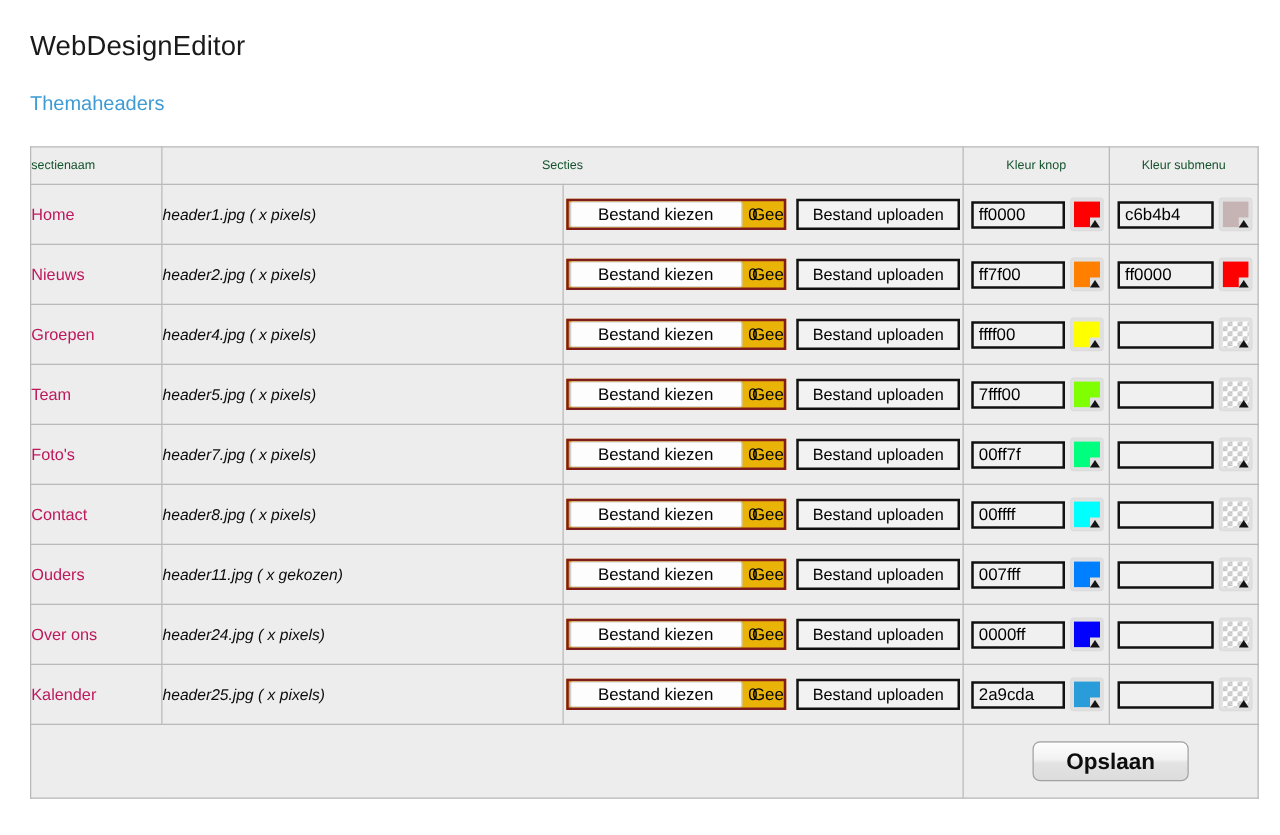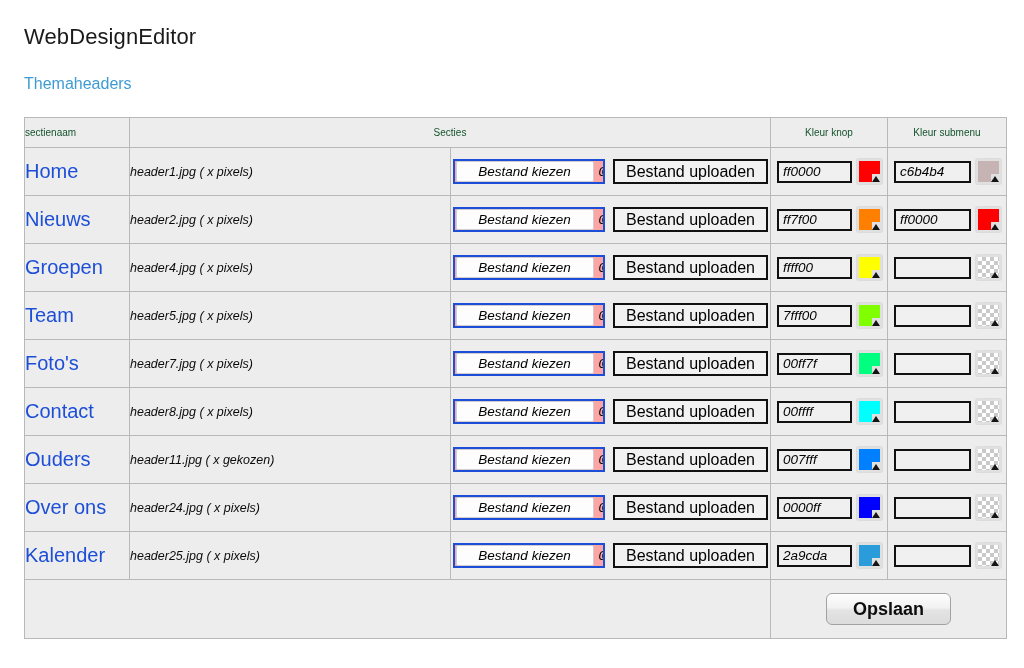--- a/index.html
+++ b/index.html
@@ -69,63 +69,61 @@
   th.hdr-sectienaam {
     text-align: left;
     padding-left: 9px;
     width: 104px;
   }
   th.hdr-secties { width: 640px; }
   th.hdr-knop    { width: 116px; }
   th.hdr-sub     { width: 118px; }
 
   td.c-name {
-    font-size: 20px;
+    font-size: 13px;
     padding: 0 0 0 9px;
     height: 47px;
-    color: #1d4ed8;
+    color: #be185d;
   }
   td.c-file {
     font-size: 12.5px;
     font-style: italic;
     font-weight: normal;
     padding: 14px 6px 4px 6px;
     height: 47px;
     color: #0b0b0b;
     white-space: nowrap;
     vertical-align: bottom;
   }
   td.c-upl {
     padding: 0 4px;
     height: 47px;
   }
   td.c-col {
     padding: 0;
     height: 47px;
-    font-style: italic;
   }
 
   
   .upl-row {
     display: flex;
     align-items: center;
     gap: 8px;
     padding: 3px 2px;
   }
   .fileinput {
     flex: 1 1 auto;
     position: relative;
     height: 25px;
-    border: 2px solid #1d4ed8;
-    background: #fca5a5;
+    border: 2px solid #7f1d1d;
+    background: #eab308;
     display: flex;
     align-items: center;
     box-sizing: border-box;
     overflow: hidden;
-    font-style: italic;
   }
   .fi-btn {
     height: 21px;
     min-width: 138px;
     margin: 0 0 0 1px;
     background: #fdfdfd;
     border: 1px solid #cfcfcf;
     border-radius: 2px;
     font-size: 13.5px;
     font-family: "Liberation Sans", sans-serif;
@@ -147,21 +145,21 @@
     position: absolute;
     left: -3px;
     top: 0;
   }
   .uplbtn {
     flex: 0 0 auto;
     height: 25px;
     padding: 0 11px;
     background: #f2f2f2;
     border: 2px solid #111;
-    font-size: 16px;
+    font-size: 13px;
     font-family: "Liberation Sans", sans-serif;
     color: #000;
     display: flex;
     align-items: center;
     box-sizing: border-box;
     border-radius: 0;
   }
 
   
   .cp {

